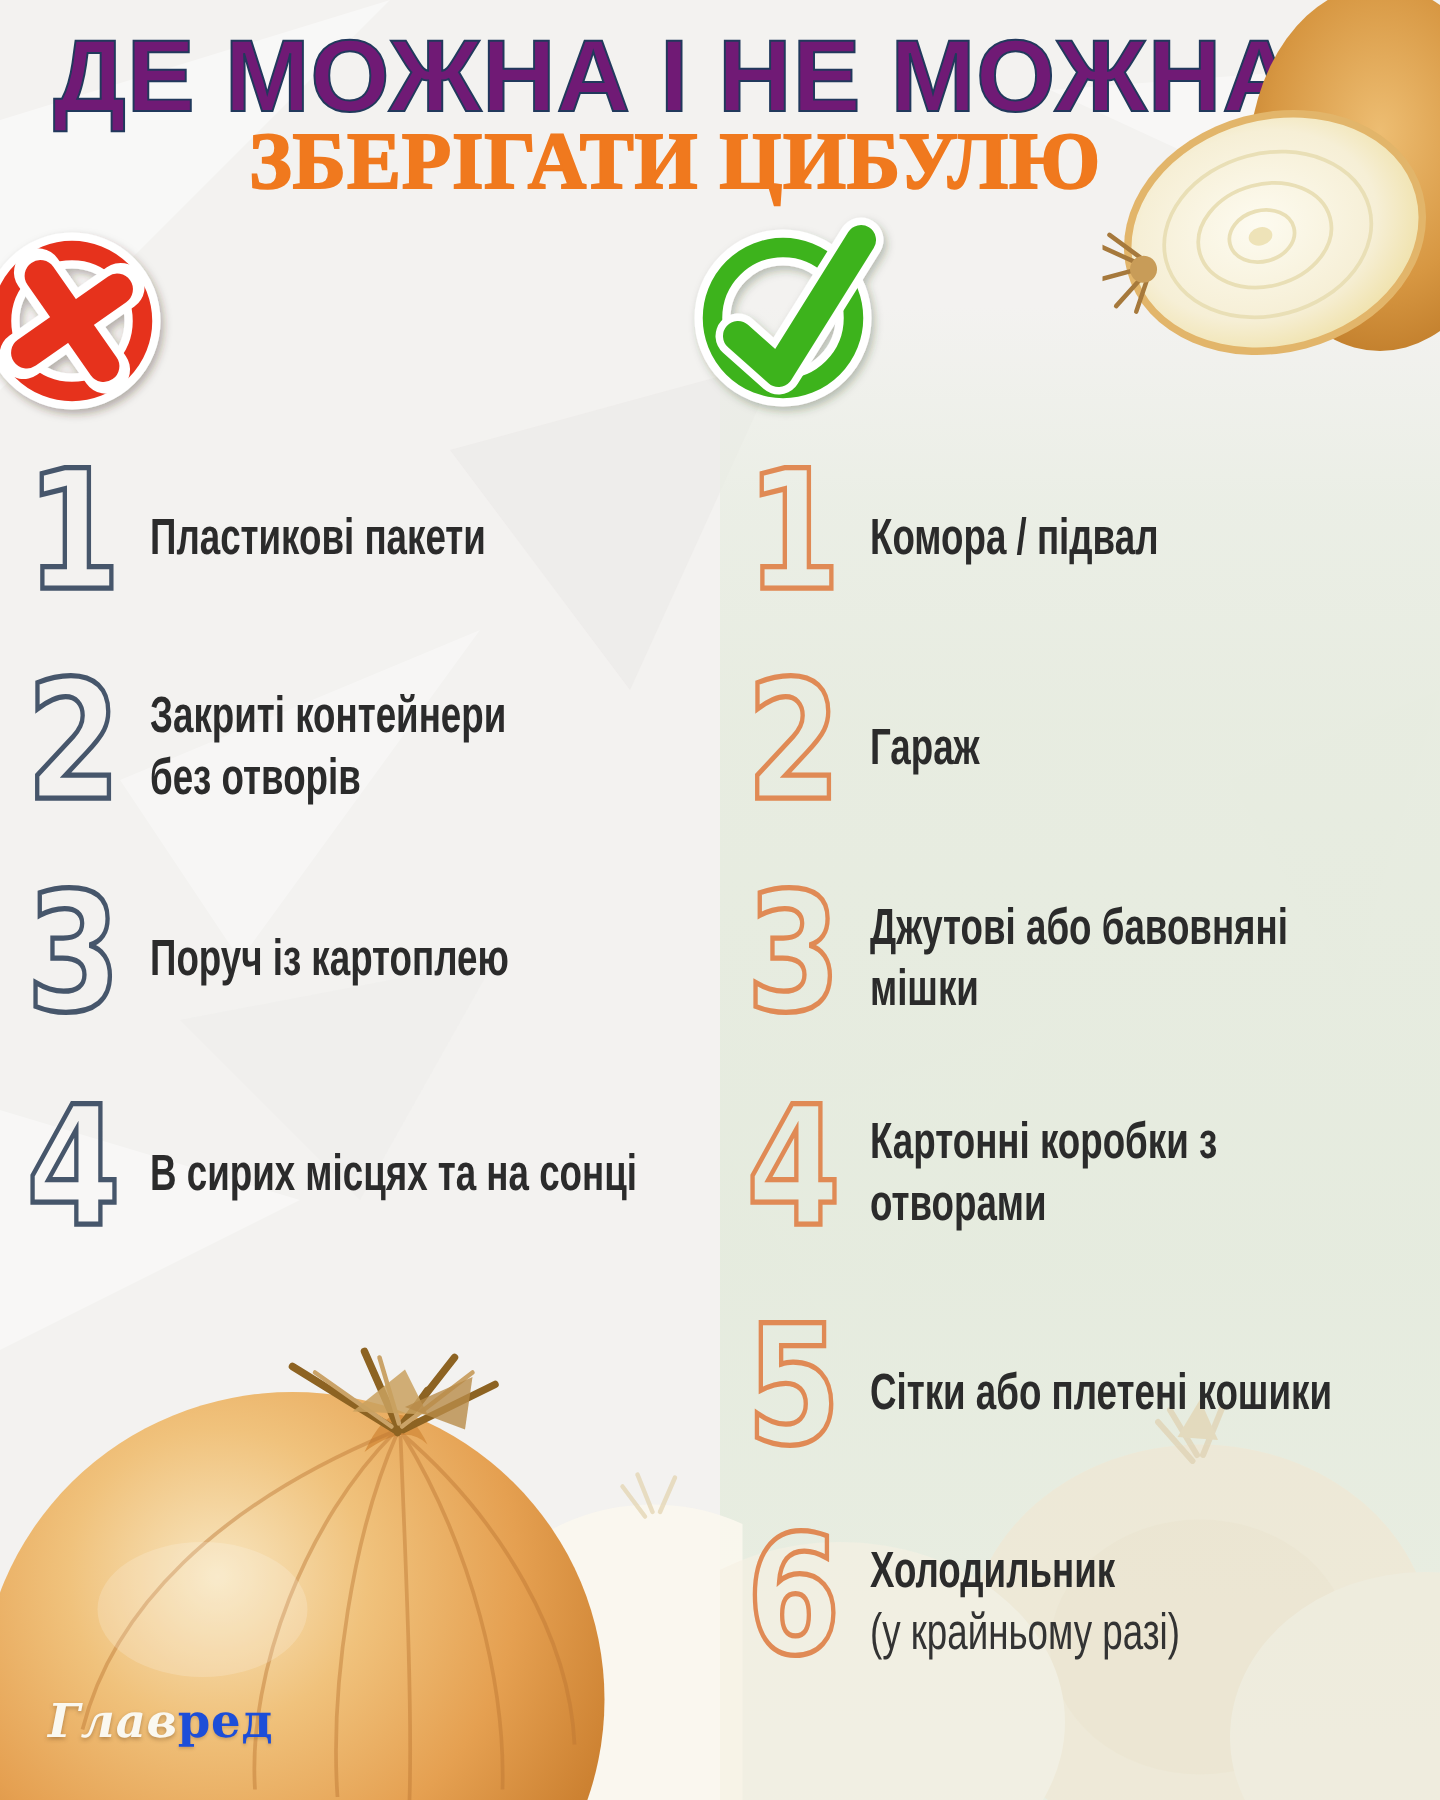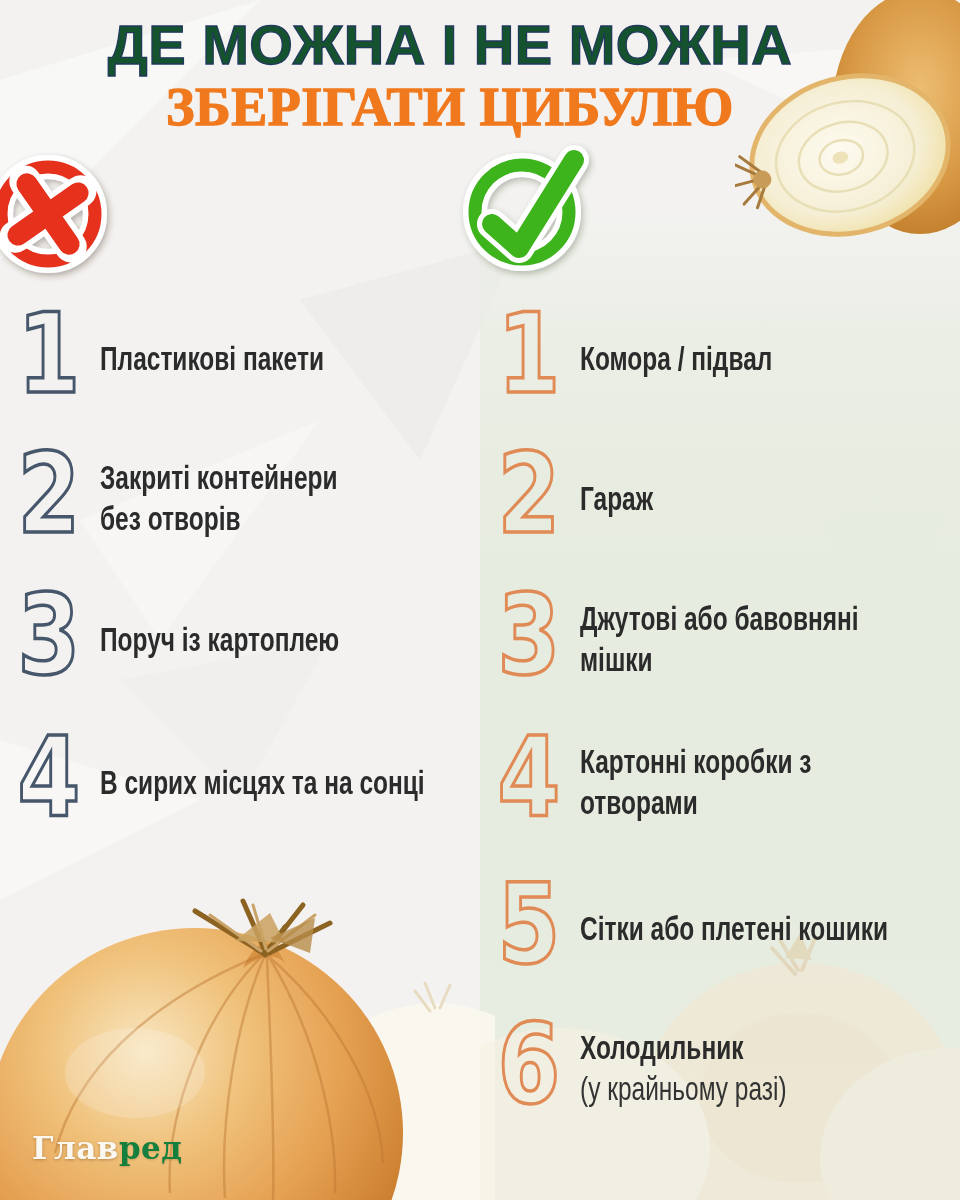--- a/index.html
+++ b/index.html
@@ -21,21 +21,21 @@
 
   .texture { z-index:1; }
   .onion-art { position:absolute; z-index:3; }
   .onion-top-right { z-index:5; }
 
   
   .title1, .title2 {
     position:absolute; width:100%; box-sizing:border-box; padding-right:60px;
     text-align:center; font-weight:bold; z-index:4; white-space:nowrap;
   }
-  .title1 { top:12px; font-size:56px; color:#14532d; -webkit-text-stroke:1.3px #21395c; letter-spacing:0.5px; }
+  .title1 { top:12px; font-size:68px; color:#701a75; -webkit-text-stroke:1.3px #21395c; letter-spacing:0.5px; }
   .title2 { top:76px; font-size:54px; color:#f0791e; -webkit-text-stroke:1.3px #f0791e; letter-spacing:0.5px;font-family:Liberation Serif, serif; }
 
   
   .badge-box {
     position:absolute; z-index:4;
     background:linear-gradient(#ffffff,#f5f6f7);
     border:2px solid #97a2b0; border-radius:16px;
     display:flex; align-items:center; justify-content:center;
     font-weight:bold; font-size:36px;
     box-shadow:0 2px 4px rgba(0,0,0,0.08);
@@ -63,22 +63,22 @@
   }
   .tl { min-height:0; }
   .tl.reg { font-weight:normal; color:#333333; }
 
   
   .logo {
     position:absolute; left:32px; top:1130px; z-index:6;
     font-family:"DejaVu Serif", serif; font-weight:bold; font-size:31px; letter-spacing:0.5px;
     white-space:nowrap;
   }
-  .logo .p1 { color:#faf8f0; text-shadow:0 1px 3px rgba(110,70,30,0.45); }
-  .logo .p2 { color:#15803d; text-shadow:0 1px 2px rgba(110,70,30,0.25);text-align:center; }
+  .logo .p1 { color:#faf8f0; text-shadow:0 1px 3px rgba(110,70,30,0.45);font-style:italic; }
+  .logo .p2 { color:#1d4ed8; text-shadow:0 1px 2px rgba(110,70,30,0.25);text-align:center; }
 </style>
 </head>
 <body>
 
 <div class="page">
 
   <svg class="layer texture" width="960" height="1200" viewBox="0 0 960 1200">
     <polygon points="0,80 260,0 0,260" fill="#ffffff" opacity="0.45"></polygon>
     <polygon points="960,180 700,60 960,40" fill="#ffffff" opacity="0.4"></polygon>
     <polygon points="80,520 320,420 160,640" fill="#ffffff" opacity="0.35"></polygon>

